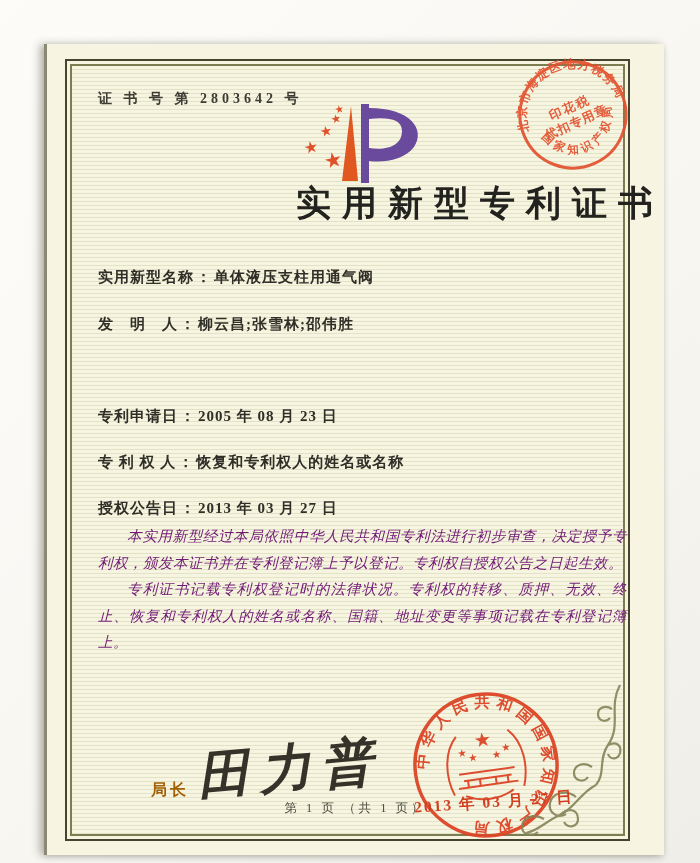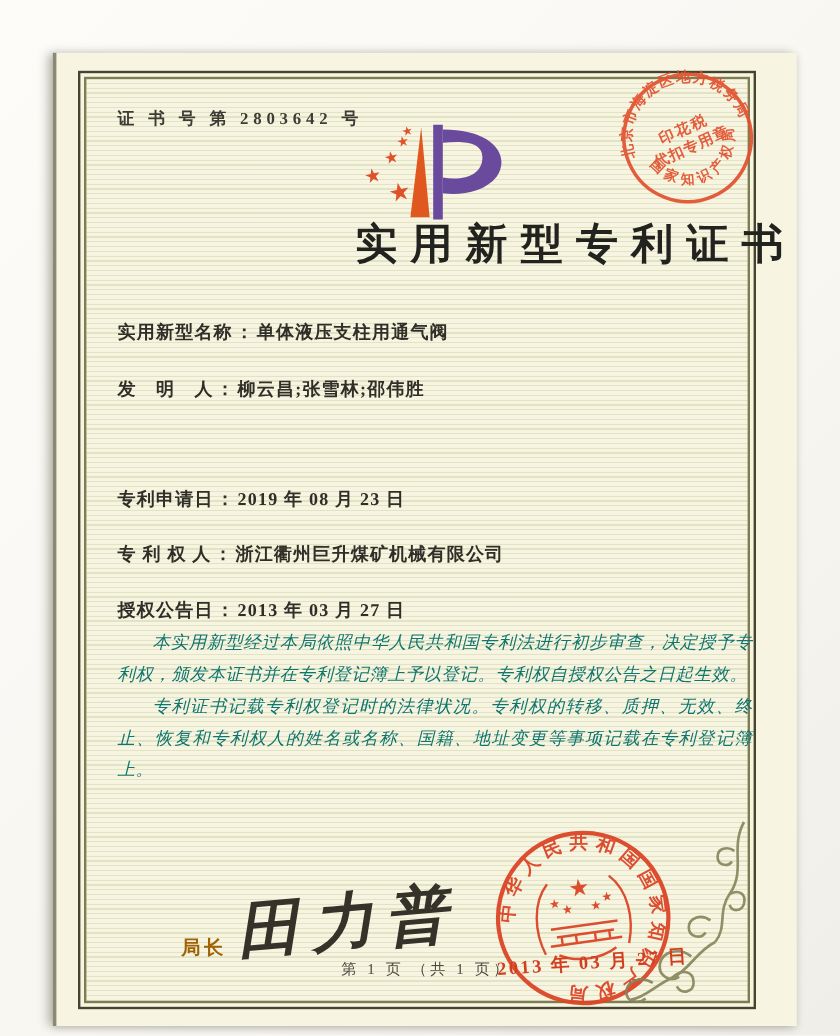--- a/index.html
+++ b/index.html
@@ -51,21 +51,21 @@
 
   .field{
     position:absolute;left:51px;white-space:nowrap;
     font-size:15px;color:#2f2f28;font-weight:600;letter-spacing:1px;
   }
   .field .sep{padding:0 2px;}
   .f0{top:224px}.f1{top:271px}.f2{top:317px}.f3{top:363px}.f4{top:409px}.f5{top:455px}
 
   .body-text{
     position:absolute;left:51px;top:479px;width:529px;
-    font-size:14.5px;line-height:26.5px;color:#0f766e;
+    font-size:14.5px;line-height:26.5px;color:#701a75;
     text-align:justify;font-style:italic;letter-spacing:.5px;
   }
   .body-text p{margin:0;text-indent:2em;}
 
   .director-label{
     position:absolute;left:104px;top:736px;
     font-size:16px;color:#a16207;letter-spacing:3px;font-weight:600;
   }
   .signature{
     position:absolute;left:150px;top:690px;
@@ -131,24 +131,24 @@
 
       <div class="title">实用新型专利证书</div>
 
       <div class="field f0">
         <span>实用新型名称</span><span class="sep">：</span><span>单体液压支柱用通气阀</span>
       </div>
       <div class="field f1">
         <span>发　明　人</span><span class="sep">：</span><span>柳云昌;张雪林;邵伟胜</span>
       </div>
       <div class="field f3">
-        <span>专利申请日</span><span class="sep">：</span><span>2019 年 08 月 23 日</span>
+        <span>专利申请日</span><span class="sep">：</span><span>2005 年 08 月 23 日</span>
       </div>
       <div class="field f4">
-        <span>专 利 权 人</span><span class="sep">：</span><span>浙江衢州巨升煤矿机械有限公司</span>
+        <span>专 利 权 人</span><span class="sep">：</span><span>恢复和专利权人的姓名或名称</span>
       </div>
       <div class="field f5">
         <span>授权公告日</span><span class="sep">：</span><span>2013 年 03 月 27 日</span>
       </div>
 
       <div class="body-text">
         <p>本实用新型经过本局依照中华人民共和国专利法进行初步审查，决定授予专利权，颁发本证书并在专利登记簿上予以登记。专利权自授权公告之日起生效。</p>
         <p>专利证书记载专利权登记时的法律状况。专利权的转移、质押、无效、终止、恢复和专利权人的姓名或名称、国籍、地址变更等事项记载在专利登记簿上。</p>
       </div>
 

